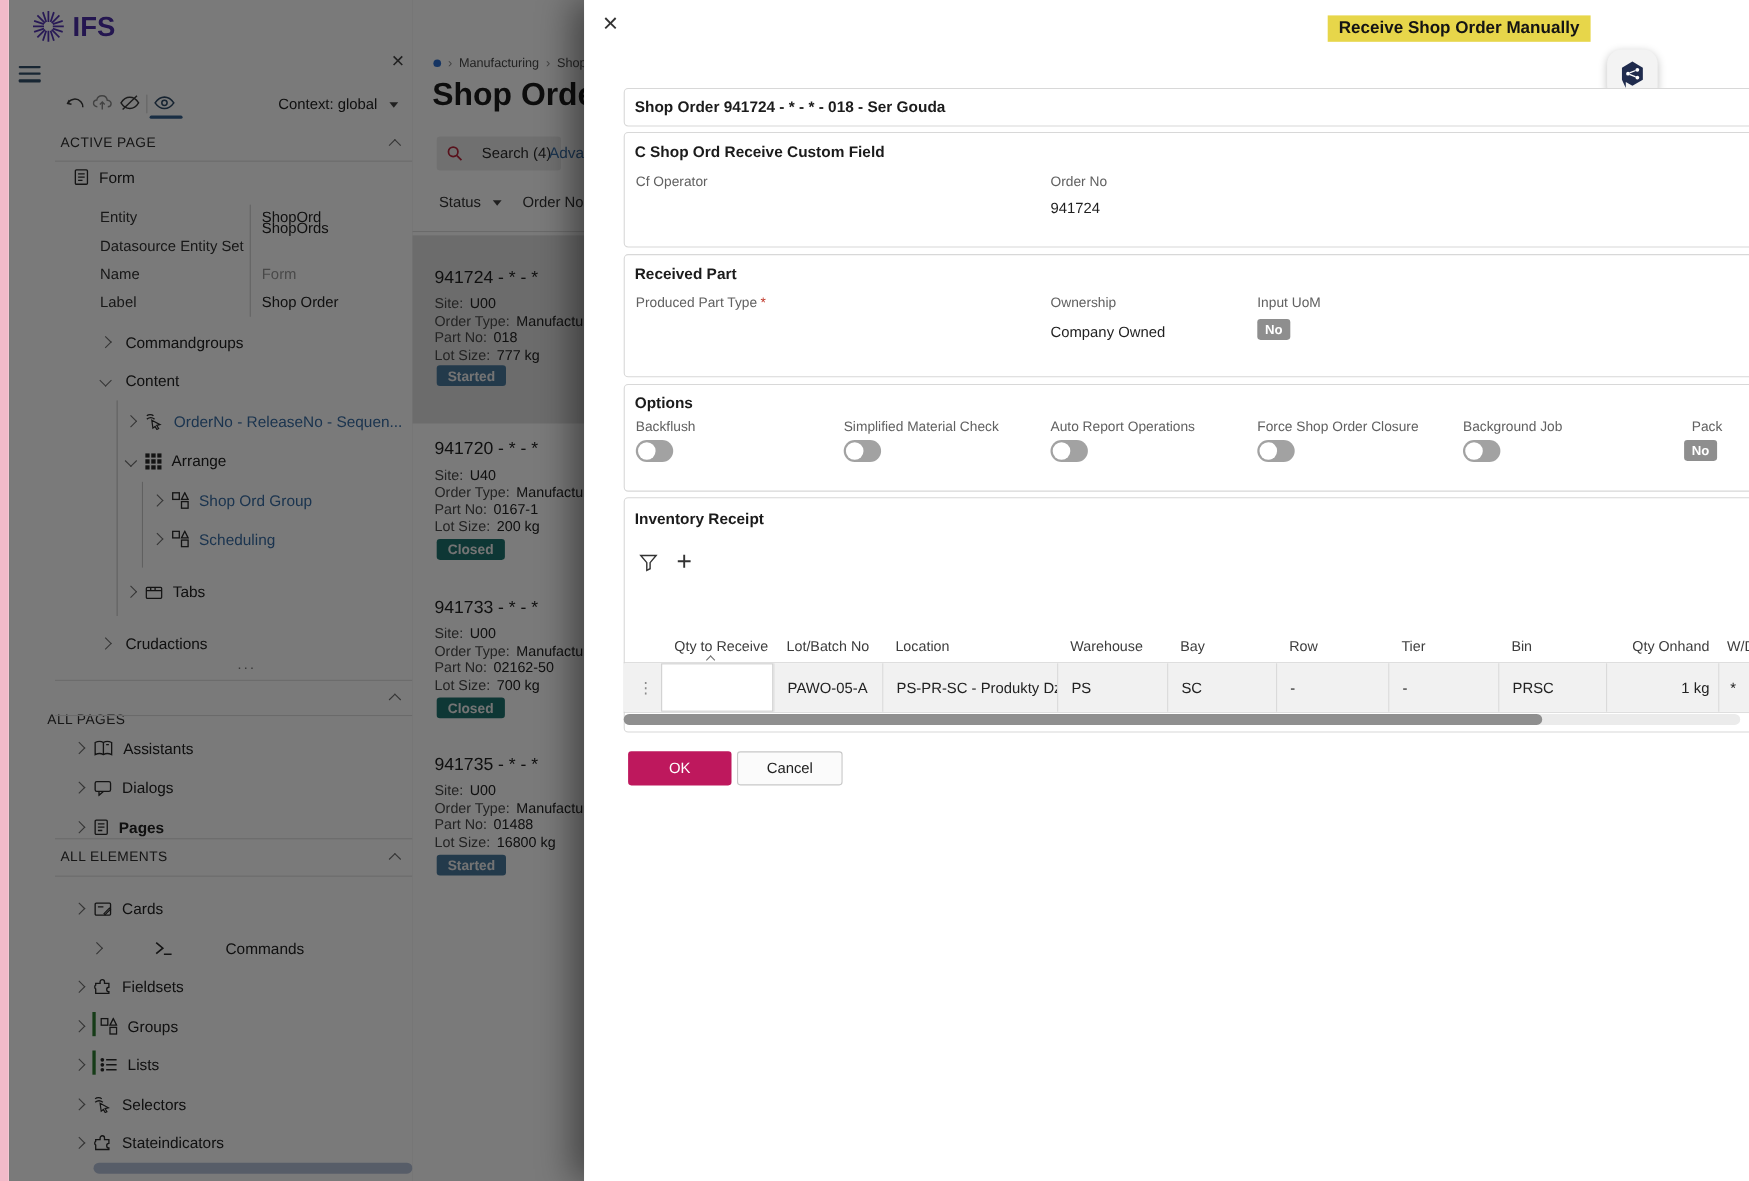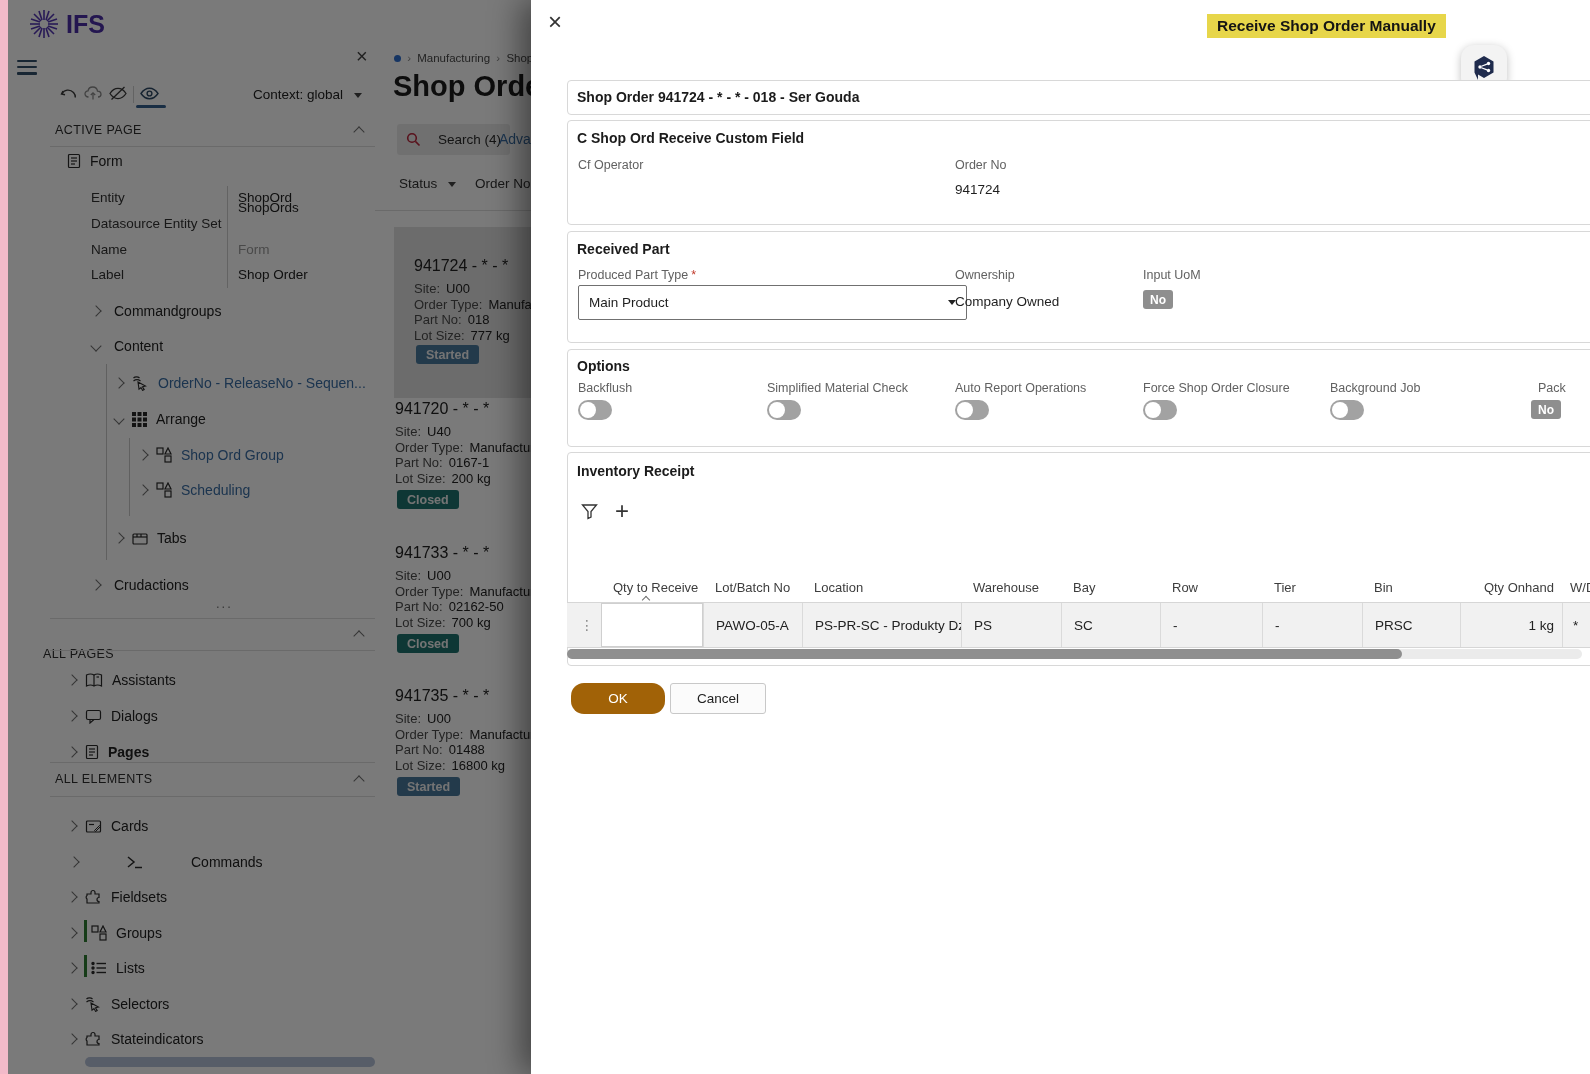--- a/index.html
+++ b/index.html
@@ -78,21 +78,21 @@
   .tbl{position:absolute;display:flex;}
   .tc{box-sizing:border-box;padding:0 0 0 12px;white-space:nowrap;overflow:hidden;}
   .th{font-size:13px;color:#3d3d3d;display:flex;align-items:center;}
   .td{font-size:13.5px;color:#222;display:flex;align-items:center;background:#f1f1f1;border-left:1px solid #dadada;}
   .td.first{border-left:none;}
   .td.white{background:#fff;border:1px solid #cfcfcf;}
   .td.right,.th.right{justify-content:flex-end;padding:0 8px 0 0;}
   .kebab{color:#8a8a8a;font-size:14px;letter-spacing:0;}
   .scroll-track{background:#ebebeb;border-radius:5px;}
   .scroll-thumb{background:#8f8f8f;border-radius:5px;height:100%;}
-  .btn-ok{background:#a16207;color:#fff;font-size:13.5px;border-radius:13px;border:none;
+  .btn-ok{background:#be185d;color:#fff;font-size:13.5px;border-radius:3px;border:none;
           display:flex;align-items:center;justify-content:center;}
   .btn-cancel{background:#fbfbfb;color:#222;font-size:13.5px;border-radius:3px;border:1px solid #c8c8c8;
           display:flex;align-items:center;justify-content:center;}
 </style>
 </head>
 <body>
 
 <div class="abs pink-edge"></div>
 
 <div class="abs backdrop">
@@ -304,21 +304,21 @@
 
     <div class="abs trow" style="left:60px;top:815px;height:22px;">
       <span class="chev r"></span>
       <svg class="icon-svg" width="17" height="15" viewBox="0 0 17 15" fill="none" stroke="#2b2b2b" stroke-width="1.2">
         <rect x="1.5" y="2" width="14" height="11" rx="1"></rect>
           <line x1="4" y1="5.5" x2="9" y2="5.5"></line>
           <path d="M9.5 11.5 L14.5 6.5 L15.5 7.5 L10.5 12.5 Z" stroke-width="1"></path>
       </svg>
       <span>Cards</span>
     </div>
-    <div class="abs trow" style="left:62px;top:851px;height:22px;gap:48px;">
+    <div class="abs trow" style="left:76px;top:851px;height:22px;gap:48px;">
       <span class="chev r"></span>
       <svg class="icon-svg" width="17" height="14" viewBox="0 0 17 14" fill="none" stroke="#2b2b2b" stroke-width="1.5">
         <path d="M2 2 L8 7 L2 12"></path>
           <line x1="9" y1="12.5" x2="16" y2="12.5"></line>
       </svg>
       <span>Commands</span>
     </div>
     <div class="abs trow" style="left:60px;top:886px;height:22px;">
       <span class="chev r"></span>
       <svg class="icon-svg" width="17" height="16" viewBox="0 0 17 16" fill="none" stroke="#2b2b2b" stroke-width="1.2">
@@ -388,21 +388,21 @@
     </div>
     <div class="abs link" style="left:124px;top:131px;font-size:14px;white-space:nowrap;">Adva</div>
 
     <div class="abs filter-lbl" style="left:24px;top:176px;">
       <span>Status</span>
       <span class="caret-down" style="margin-left:7px;"></span>
     </div>
     <div class="abs filter-lbl" style="left:100px;top:176px;">Order No</div>
     <div class="abs hr" style="left:0;top:210px;width:156px;"></div>
 
-    <div class="abs order-card selected" style="top:227px;height:171px;margin-left:19px;">
+    <div class="abs order-card selected" style="top:214px;height:171px;">
       <div class="abs ord-id" style="left:20px;top:30px;">941724 - * - *</div>
       <div class="abs" style="left:20px;top:54px;">
         <div class="ord-line"><span class="k">Site:</span><span class="v">U00</span></div>
         <div class="ord-line"><span class="k">Order Type:</span><span class="v">Manufacturin</span></div>
         <div class="ord-line"><span class="k">Part No:</span><span class="v">018</span></div>
         <div class="ord-line"><span class="k">Lot Size:</span><span class="v">777 kg</span></div>
       </div>
       <span class="abs status started" style="left:22px;top:118px;">Started</span>
     </div>
 
@@ -469,24 +469,20 @@
   </div>
   <div class="abs lbl" style="left:47px;top:158px;">Cf Operator</div>
   <div class="abs lbl" style="left:424px;top:158px;">Order No</div>
   <div class="abs val" style="left:424px;top:182px;">941724</div>
 
   <div class="card" style="top:231px;height:110px;">
     <div class="sec-title" style="padding:9px 0 0 9px;">Received Part</div>
   </div>
   <div class="abs lbl" style="left:47px;top:268px;">
     <span>Produced Part Type</span><span class="req">*</span>
-  </div>
-  <div class="abs select" style="left:47px;top:285px;width:367px;height:33px;">
-    <span>Main Product</span>
-    <span class="caret-down"></span>
   </div>
   <div class="abs lbl" style="left:424px;top:268px;">Ownership</div>
   <div class="abs val" style="left:424px;top:294px;">Company Owned</div>
   <div class="abs lbl" style="left:612px;top:268px;">Input UoM</div>
   <span class="abs badge-no" style="left:612px;top:290px;">No</span>
 
   <div class="card" style="top:349px;height:96px;">
     <div class="sec-title" style="padding:8px 0 0 9px;">Options</div>
   </div>
   <div class="abs lbl" style="left:47px;top:381px;">Backflush</div>

